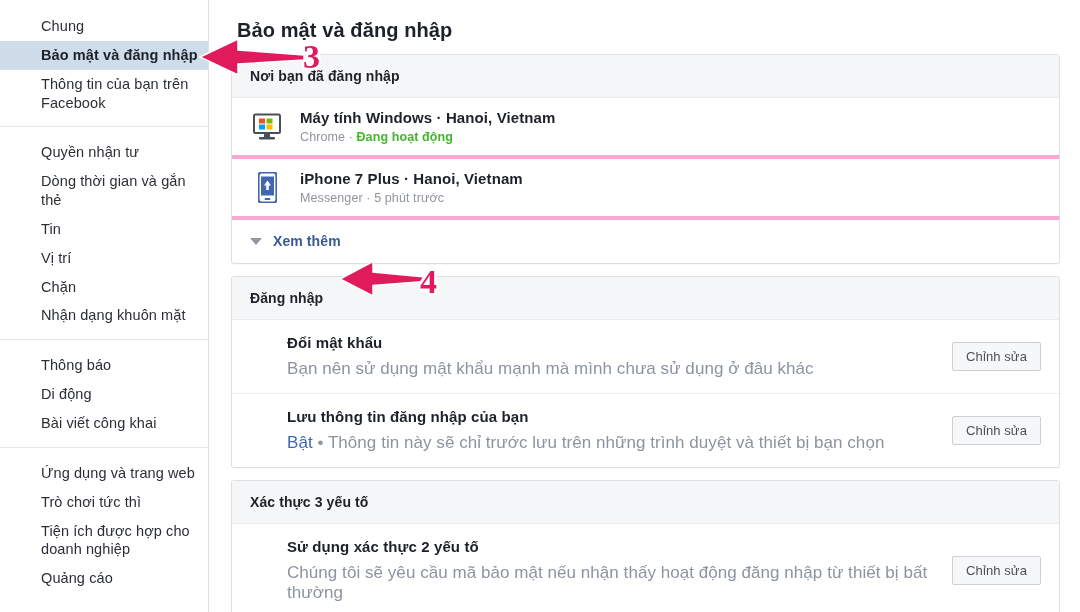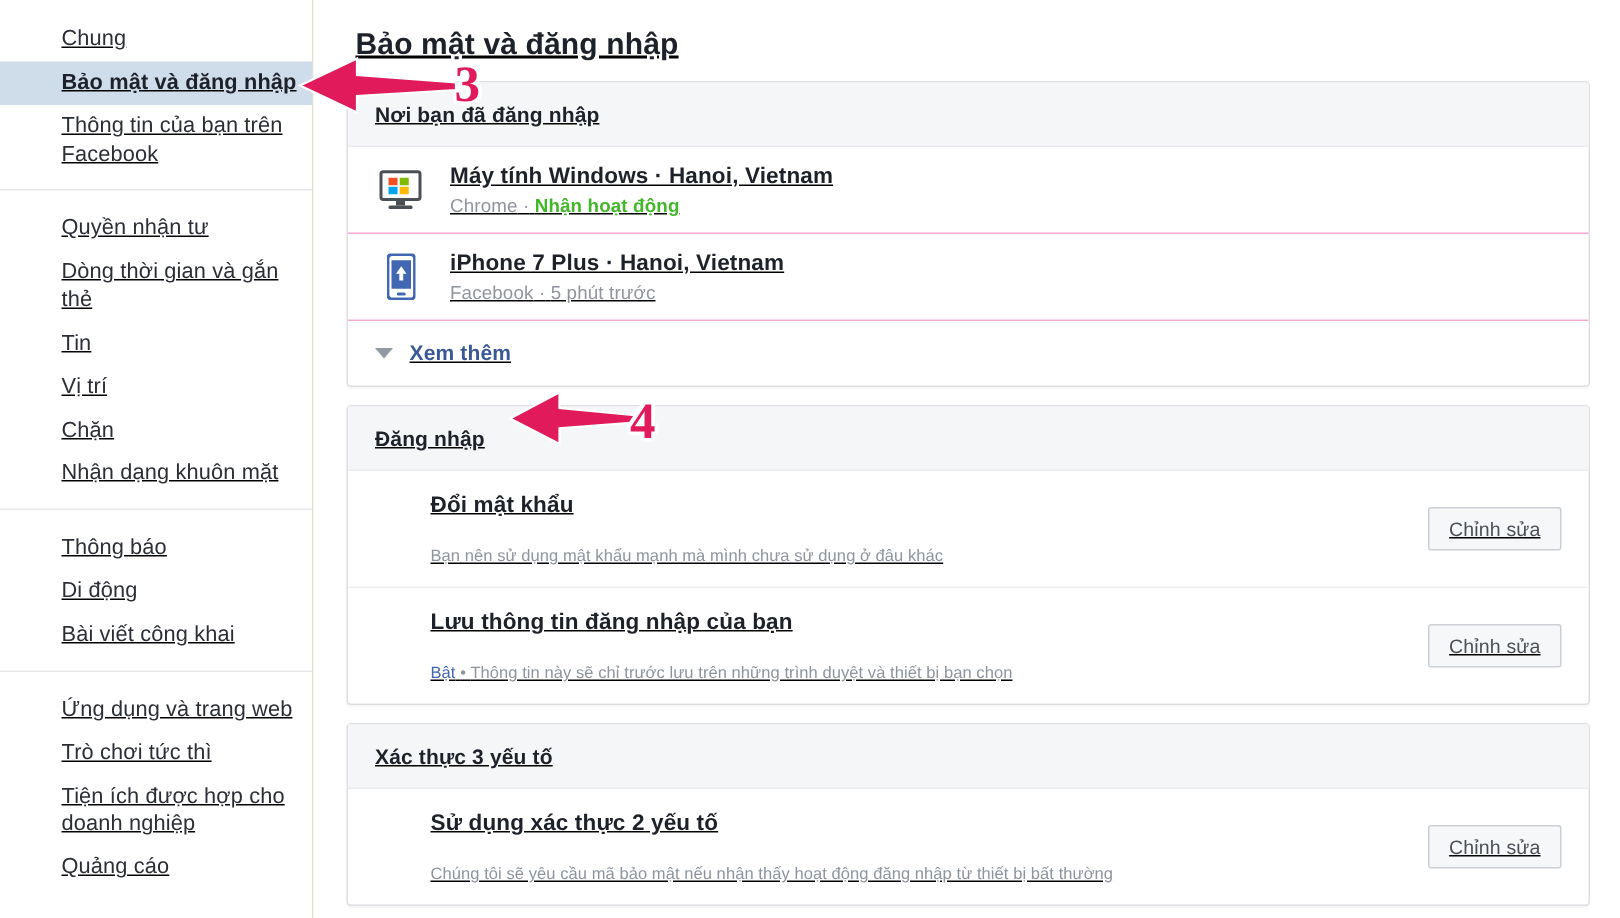--- a/index.html
+++ b/index.html
@@ -6,22 +6,21 @@
   html, body {
     width: 1080px; height: 612px;
     background: #ffffff;
     font-family: "Liberation Sans", sans-serif;
     overflow: hidden;
   }
   .page {
     position: relative;
     width: 1080px; height: 612px;
     display: flex;
-    background: #fde047;
-    text-decoration: underline;
+    background: #e5e5e5;
   }
 
   
   .sidebar {
     width: 209px;
     height: 612px;
     background: #ffffff;
     border-right: 1px solid #dddfe2;
     padding-top: 12px;
     flex: 0 0 209px;
@@ -76,21 +75,21 @@
     font-weight: bold;
     color: #1d2129;
     letter-spacing: .1px;
   }
 
   
   .device-row {
     display: flex;
     align-items: center;
     padding: 11px 18px 11px 18px;
-    border-bottom: 1px solid #f9a8d4;
+    border-bottom: 4px solid #f9a8d4;
   }
   .device-icon { width: 34px; height: 34px; flex: 0 0 34px; margin-right: 16px; display:flex; align-items:center; justify-content:center; }
   .device-text { flex: 1; }
   .device-title { font-size: 15px; font-weight: bold; color: #1d2129; letter-spacing:.1px; }
   .device-sub { font-size: 12.5px; color: #90949c; margin-top: 3px; letter-spacing:.1px; }
   .device-sub .active { color: #42b72a; font-weight: bold; }
 
   .see-more-row {
     display: flex;
     align-items: center;
@@ -115,21 +114,21 @@
   .setting-row {
     display: flex;
     align-items: center;
     padding: 14px 18px 14px 55px;
     border-bottom: 1px solid #eceef0;
     min-height: 62px;
   }
   .setting-row:last-child { border-bottom: none; }
   .setting-text { flex: 1; padding-right: 16px; }
   .setting-title { font-size: 15px; font-weight: bold; color: #1d2129; letter-spacing:.1px; }
-  .setting-desc { font-size: 11px; color: #8d949e; margin-top: 20px; letter-spacing:.05px; }
+  .setting-desc { font-size: 17px; color: #8d949e; margin-top: 8px; letter-spacing:.05px; }
   .setting-desc .state-on { color: #4267b2; }
   .edit-btn {
     flex: 0 0 auto;
     background: #f6f7f9;
     border: 1px solid #ccd0d5;
     border-radius: 2px;
     font-size: 13px;
     font-family: "Liberation Sans", sans-serif;
     color: #4b4f56;
     padding: 6px 13px;
@@ -209,38 +208,38 @@
             <rect x="14.5" y="11.5" width="6" height="5" fill="#ffb900"></rect>
             <rect x="12" y="20" width="6" height="4" fill="#4b4f56"></rect>
             <rect x="7" y="24" width="16" height="2.4" rx="1" fill="#4b4f56"></rect>
           </svg>
         </span>
         <span class="device-text">
           <span class="device-title">Máy tính Windows · Hanoi, Vietnam</span>
           <span class="device-sub" style="display:block;">
             <span>Chrome</span>
             <span>·</span>
-            <span class="active">Nhận hoạt động</span>
+            <span class="active">Đang hoạt động</span>
           </span>
         </span>
       </div>
 
       <div class="device-row">
         <span class="device-icon">
           <svg width="19" height="31" viewBox="0 0 19 31">
             <rect x="0.5" y="0.5" width="18" height="30" rx="3" fill="#ffffff" stroke="#4267b2" stroke-width="2.2"></rect>
             <rect x="3" y="4.5" width="13" height="19" fill="#4267b2"></rect>
             <path d="M9.5 8.5 L13 13.5 L10.8 13.5 L10.8 18 L8.2 18 L8.2 13.5 L6 13.5 Z" fill="#ffffff"></path>
             <rect x="6.5" y="26" width="6" height="2" rx="1" fill="#4267b2"></rect>
           </svg>
         </span>
         <span class="device-text">
           <span class="device-title">iPhone 7 Plus · Hanoi, Vietnam</span>
           <span class="device-sub" style="display:block;">
-            <span>Facebook</span>
+            <span>Messenger</span>
             <span>·</span>
             <span>5 phút trước</span>
           </span>
         </span>
       </div>
 
       <div class="see-more-row">
         <span class="caret"></span>
         <span class="see-more-label">Xem thêm</span>
       </div>

